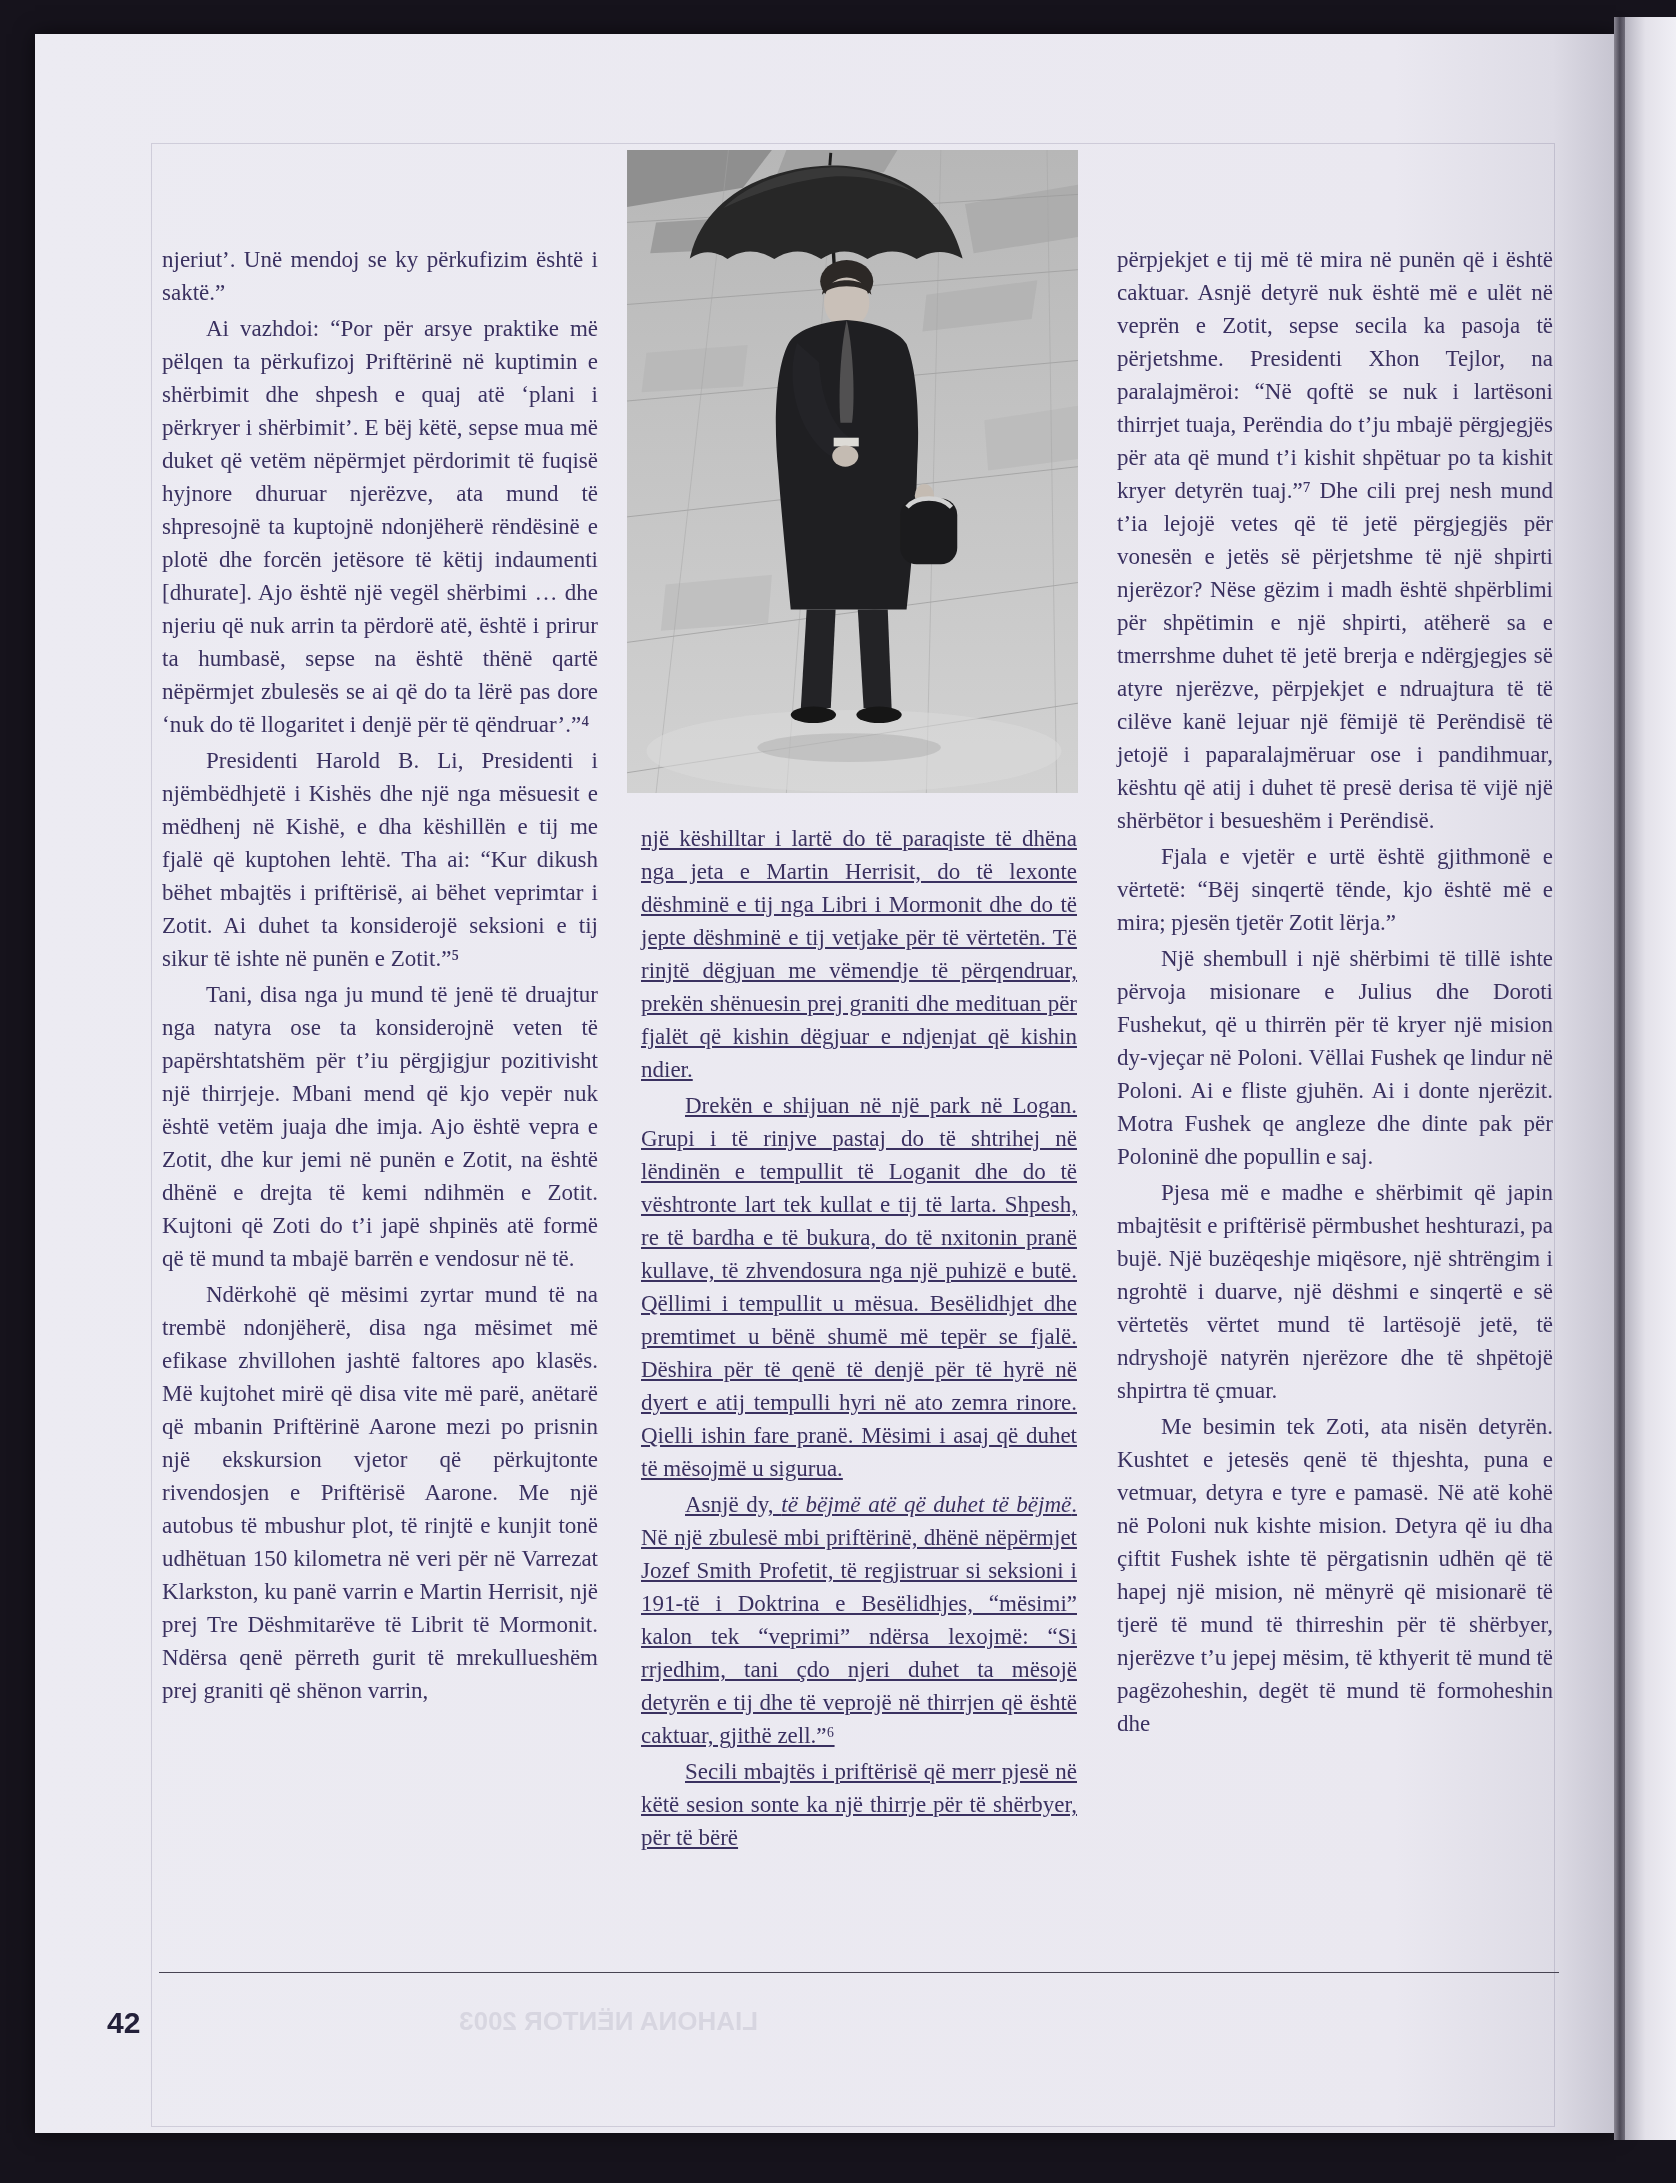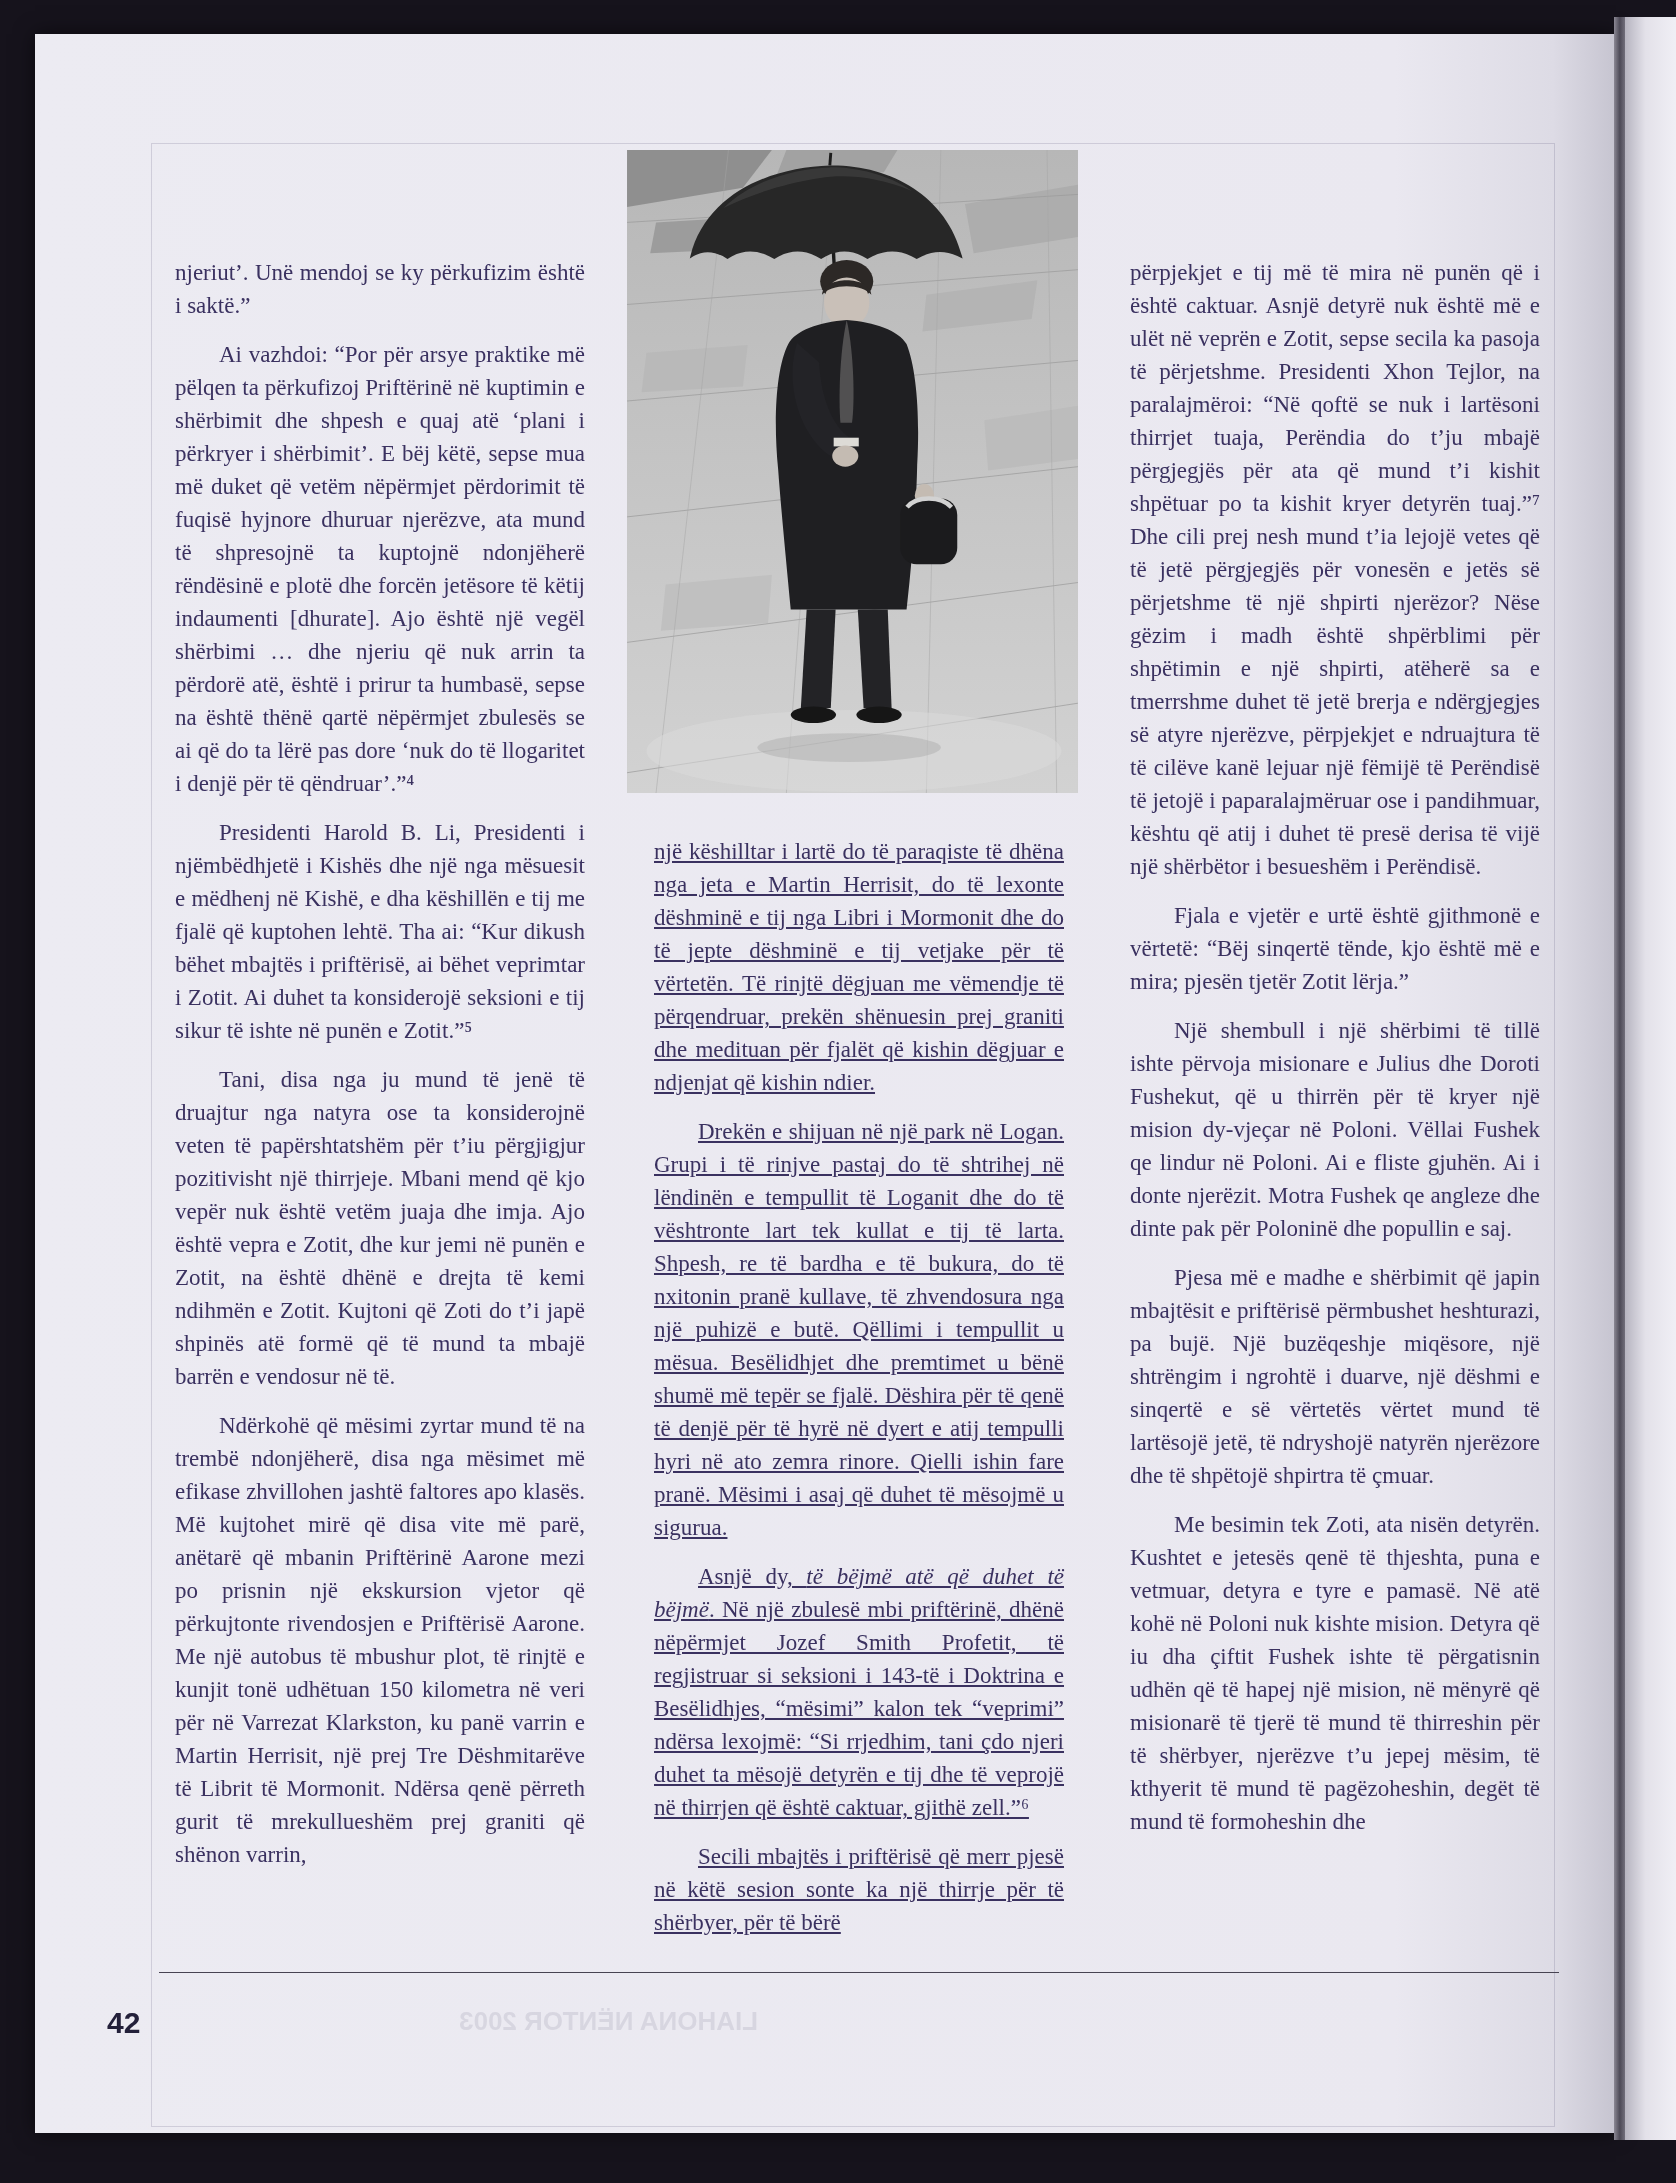--- a/index.html
+++ b/index.html
@@ -26,21 +26,21 @@
     border:1px solid rgba(58,49,96,0.16);
   }
   .col {
     position:absolute; width:442px;
     font-size:23px; line-height:33px; text-align:justify;
     color:#3a3160;
   }
   #col1 { left:159px;  top:240px;  }
   #col2 { left:638px; top:819px;text-decoration:underline; }
   #col3 { left:1114px; top:240px;  }
-  .col p { margin:16px; text-indent:44px; }
+  .col p { margin:3px; text-indent:44px; }
   .col p.cont { text-indent:0; }
   .photo {
     position:absolute; left:627px; top:150px; width:451px; height:643px;
     background:#c4c4c4; overflow:hidden;
   }
   .footer-rule {
     position:absolute; left:159px; top:1972px; width:1400px; height:1.4px;
     background:#474352;
   }
   .page-number {
@@ -163,21 +163,21 @@
   <p>Ai vazhdoi: “Por për arsye praktike më pëlqen ta përkufizoj Priftërinë në kuptimin e shërbimit dhe shpesh e quaj atë ‘plani i përkryer i shërbimit’. E bëj këtë, sepse mua më duket që vetëm nëpërmjet përdorimit të fuqisë hyjnore dhuruar njerëzve, ata mund të shpresojnë ta kuptojnë ndonjëherë rëndësinë e plotë dhe forcën jetësore të këtij indaumenti [dhurate]. Ajo është një vegël shërbimi … dhe njeriu që nuk arrin ta përdorë atë, është i prirur ta humbasë, sepse na është thënë qartë nëpërmjet zbulesës se ai që do ta lërë pas dore ‘nuk do të llogaritet i denjë për të qëndruar’.”⁴</p>
   <p>Presidenti Harold B. Li, Presidenti i njëmbëdhjetë i Kishës dhe një nga mësuesit e mëdhenj në Kishë, e dha këshillën e tij me fjalë që kuptohen lehtë. Tha ai: “Kur dikush bëhet mbajtës i priftërisë, ai bëhet veprimtar i Zotit. Ai duhet ta konsiderojë seksioni e tij sikur të ishte në punën e Zotit.”⁵</p>
   <p>Tani, disa nga ju mund të jenë të druajtur nga natyra ose ta konsiderojnë veten të papërshtatshëm për t’iu përgjigjur pozitivisht një thirrjeje. Mbani mend që kjo vepër nuk është vetëm juaja dhe imja. Ajo është vepra e Zotit, dhe kur jemi në punën e Zotit, na është dhënë e drejta të kemi ndihmën e Zotit. Kujtoni që Zoti do t’i japë shpinës atë formë që të mund ta mbajë barrën e vendosur në të.</p>
   <p>Ndërkohë që mësimi zyrtar mund të na trembë ndonjëherë, disa nga mësimet më efikase zhvillohen jashtë faltores apo klasës. Më kujtohet mirë që disa vite më parë, anëtarë që mbanin Priftërinë Aarone mezi po prisnin një ekskursion vjetor që përkujtonte rivendosjen e Priftërisë Aarone. Me një autobus të mbushur plot, të rinjtë e kunjit tonë udhëtuan 150 kilometra në veri për në Varrezat Klarkston, ku panë varrin e Martin Herrisit, një prej Tre Dëshmitarëve të Librit të Mormonit. Ndërsa qenë përreth gurit të mrekullueshëm prej graniti që shënon varrin,</p>
 </div>
 
 <div class="col" id="col2">
   <p class="cont">një këshilltar i lartë do të paraqiste të dhëna nga jeta e Martin Herrisit, do të lexonte dëshminë e tij nga Libri i Mormonit dhe do të jepte dëshminë e tij vetjake për të vërtetën. Të rinjtë dëgjuan me vëmendje të përqendruar, prekën shënuesin prej graniti dhe medituan për fjalët që kishin dëgjuar e ndjenjat që kishin ndier.</p>
   <p>Drekën e shijuan në një park në Logan. Grupi i të rinjve pastaj do të shtrihej në lëndinën e tempullit të Loganit dhe do të vështronte lart tek kullat e tij të larta. Shpesh, re të bardha e të bukura, do të nxitonin pranë kullave, të zhvendosura nga një puhizë e butë. Qëllimi i tempullit u mësua. Besëlidhjet dhe premtimet u bënë shumë më tepër se fjalë. Dëshira për të qenë të denjë për të hyrë në dyert e atij tempulli hyri në ato zemra rinore. Qielli ishin fare pranë. Mësimi i asaj që duhet të mësojmë u sigurua.</p>
   <p>
-    <span>Asnjë dy, </span><em>të bëjmë atë që duhet të bëjmë</em><span>. Në një zbulesë mbi priftërinë, dhënë nëpërmjet Jozef Smith Profetit, të regjistruar si seksioni i 143-të i Doktrina e Besëlidhjes, “mësimi” kalon tek “veprimi” ndërsa lexojmë: “Si rrjedhim, tani çdo njeri duhet ta mësojë detyrën e tij dhe të veprojë në thirrjen që është caktuar, gjithë zell.”⁶</span>
+    <span>Asnjë dy, </span><em>të bëjmë atë që duhet të bëjmë</em><span>. Në një zbulesë mbi priftërinë, dhënë nëpërmjet Jozef Smith Profetit, të regjistruar si seksioni i 191-të i Doktrina e Besëlidhjes, “mësimi” kalon tek “veprimi” ndërsa lexojmë: “Si rrjedhim, tani çdo njeri duhet ta mësojë detyrën e tij dhe të veprojë në thirrjen që është caktuar, gjithë zell.”⁶</span>
   </p>
   <p>Secili mbajtës i priftërisë që merr pjesë në këtë sesion sonte ka një thirrje për të shërbyer, për të bërë</p>
 </div>
 
 <div class="col" id="col3">
   <p class="cont">përpjekjet e tij më të mira në punën që i është caktuar. Asnjë detyrë nuk është më e ulët në veprën e Zotit, sepse secila ka pasoja të përjetshme. Presidenti Xhon Tejlor, na paralajmëroi: “Në qoftë se nuk i lartësoni thirrjet tuaja, Perëndia do t’ju mbajë përgjegjës për ata që mund t’i kishit shpëtuar po ta kishit kryer detyrën tuaj.”⁷ Dhe cili prej nesh mund t’ia lejojë vetes që të jetë përgjegjës për vonesën e jetës së përjetshme të një shpirti njerëzor? Nëse gëzim i madh është shpërblimi për shpëtimin e një shpirti, atëherë sa e tmerrshme duhet të jetë brerja e ndërgjegjes së atyre njerëzve, përpjekjet e ndruajtura të të cilëve kanë lejuar një fëmijë të Perëndisë të jetojë i paparalajmëruar ose i pandihmuar, kështu që atij i duhet të presë derisa të vijë një shërbëtor i besueshëm i Perëndisë.</p>
   <p>Fjala e vjetër e urtë është gjithmonë e vërtetë: “Bëj sinqertë tënde, kjo është më e mira; pjesën tjetër Zotit lërja.”</p>
   <p>Një shembull i një shërbimi të tillë ishte përvoja misionare e Julius dhe Doroti Fushekut, që u thirrën për të kryer një mision dy-vjeçar në Poloni. Vëllai Fushek qe lindur në Poloni. Ai e fliste gjuhën. Ai i donte njerëzit. Motra Fushek qe angleze dhe dinte pak për Poloninë dhe popullin e saj.</p>
   <p>Pjesa më e madhe e shërbimit që japin mbajtësit e priftërisë përmbushet heshturazi, pa bujë. Një buzëqeshje miqësore, një shtrëngim i ngrohtë i duarve, një dëshmi e sinqertë e së vërtetës vërtet mund të lartësojë jetë, të ndryshojë natyrën njerëzore dhe të shpëtojë shpirtra të çmuar.</p>
   <p>Me besimin tek Zoti, ata nisën detyrën. Kushtet e jetesës qenë të thjeshta, puna e vetmuar, detyra e tyre e pamasë. Në atë kohë në Poloni nuk kishte mision. Detyra që iu dha çiftit Fushek ishte të përgatisnin udhën që të hapej një mision, në mënyrë që misionarë të tjerë të mund të thirreshin për të shërbyer, njerëzve t’u jepej mësim, të kthyerit të mund të pagëzoheshin, degët të mund të formoheshin dhe</p>

